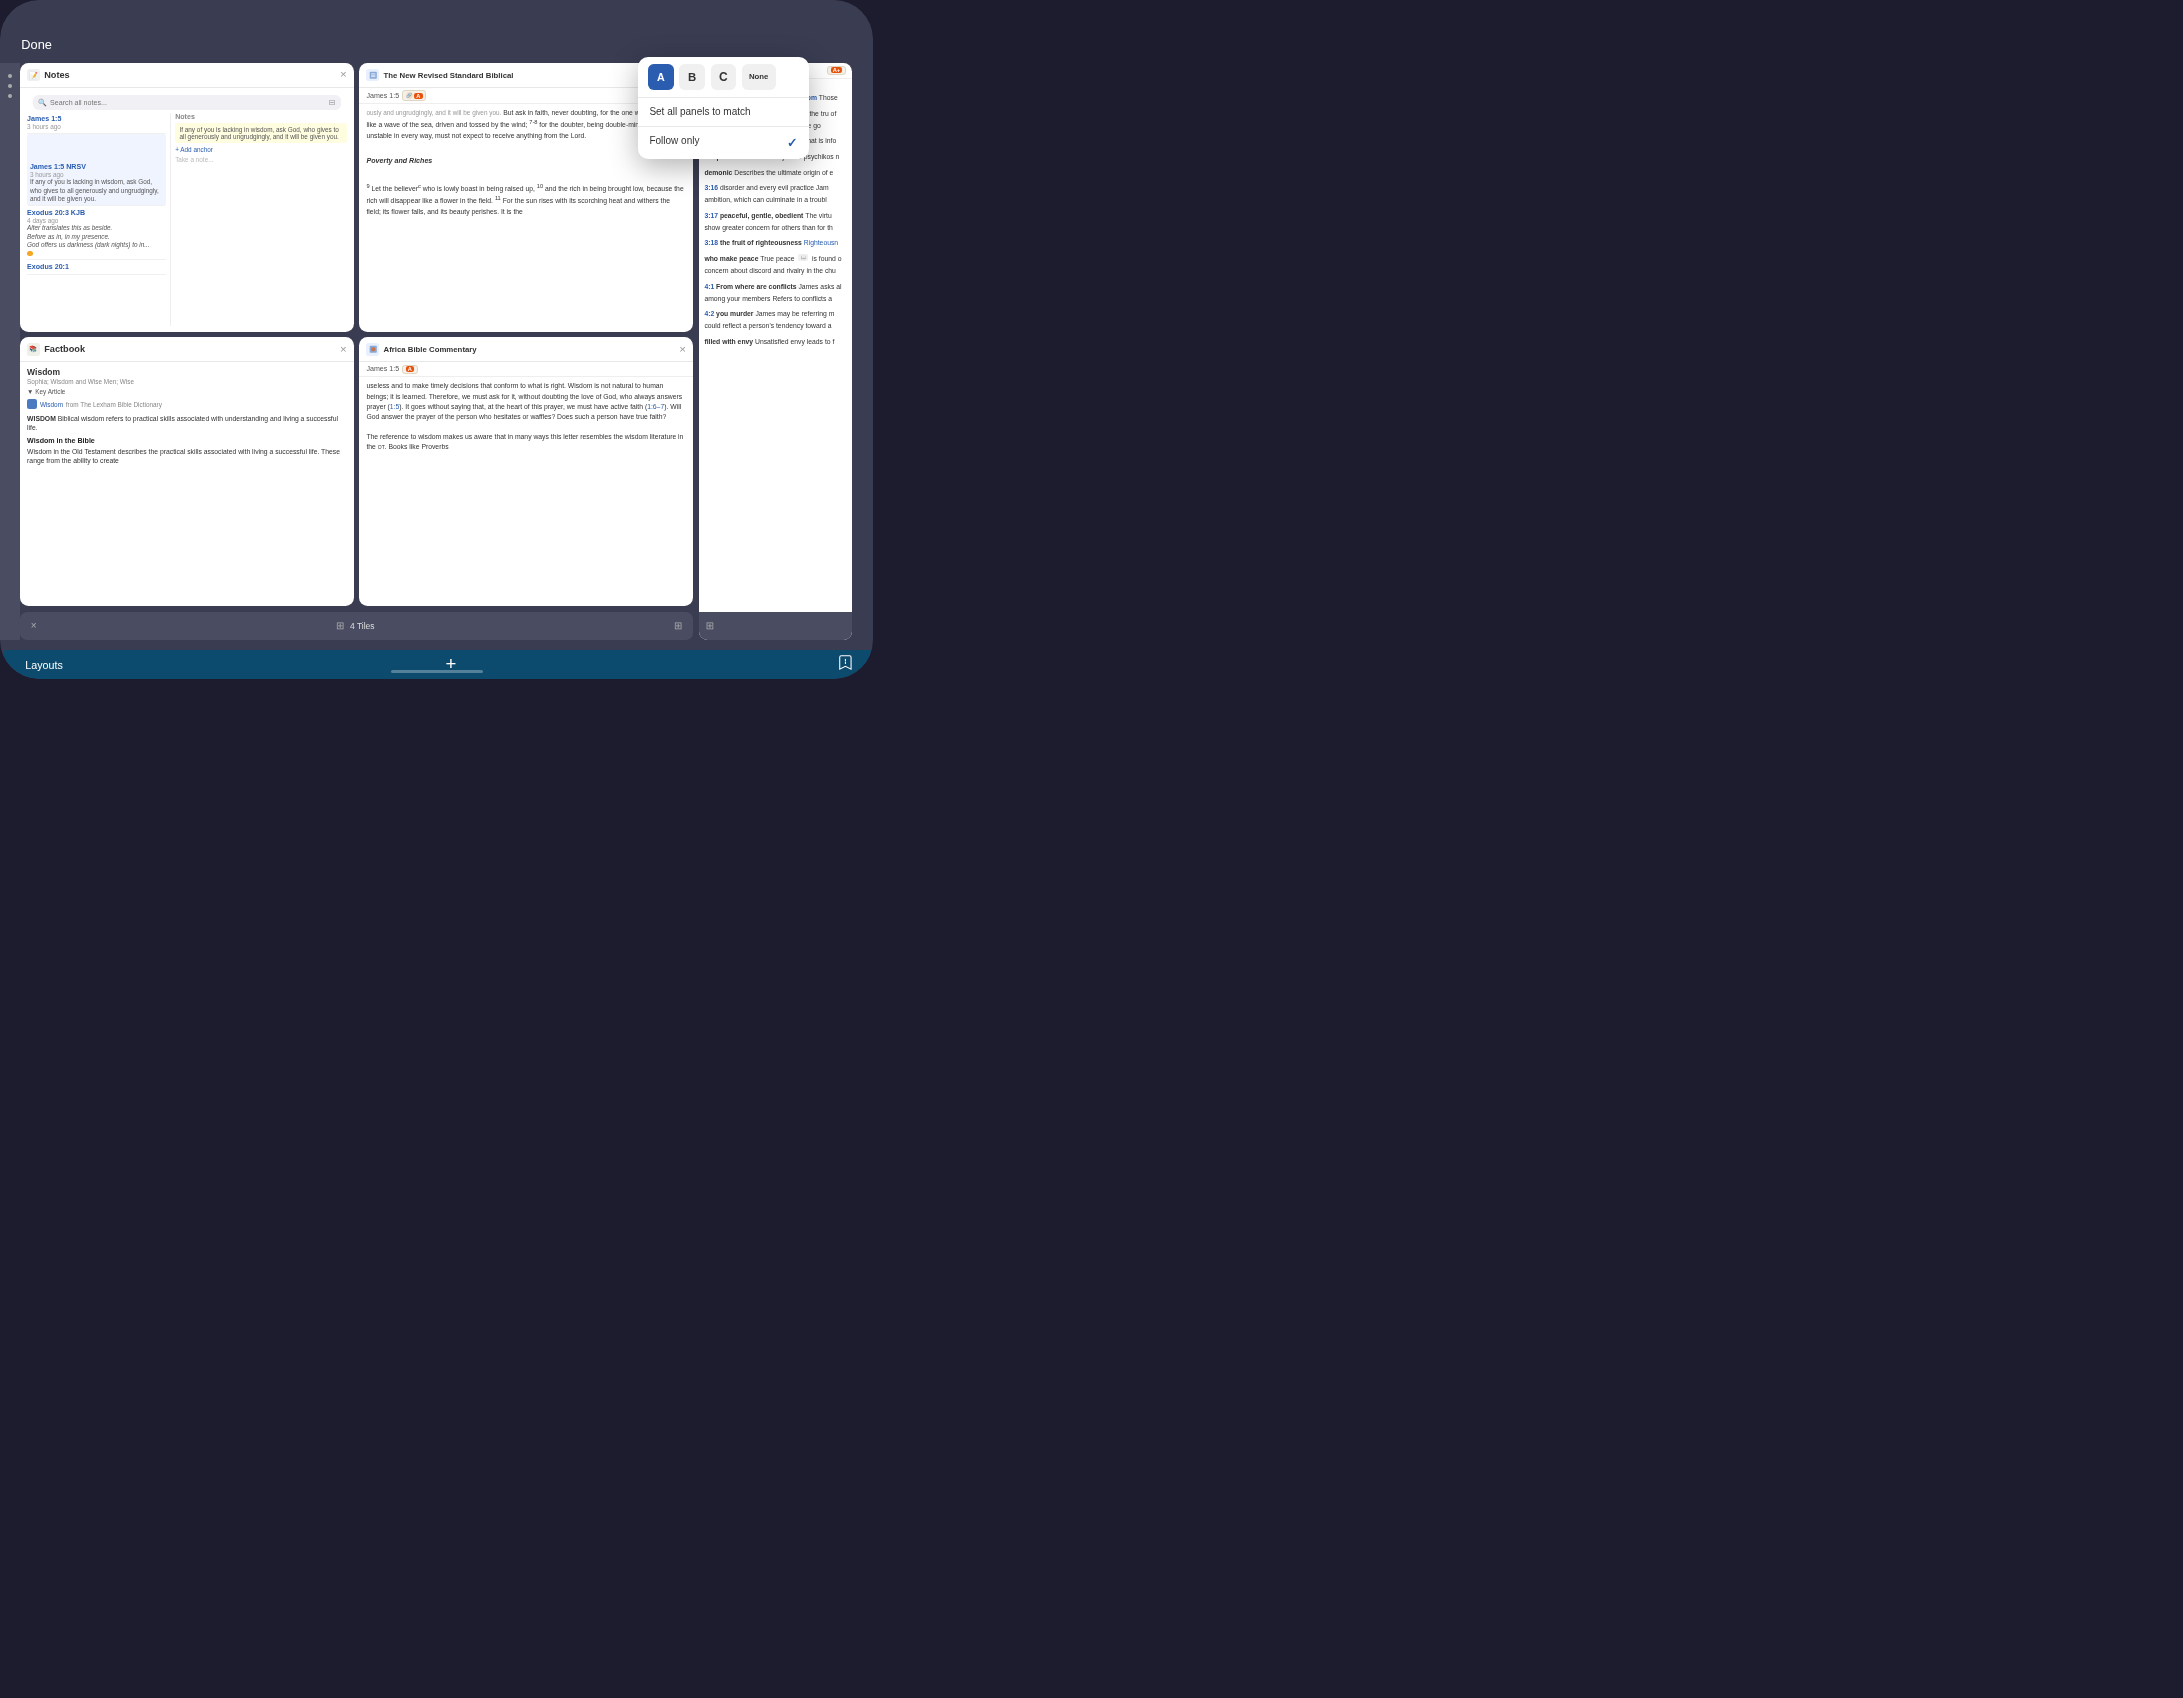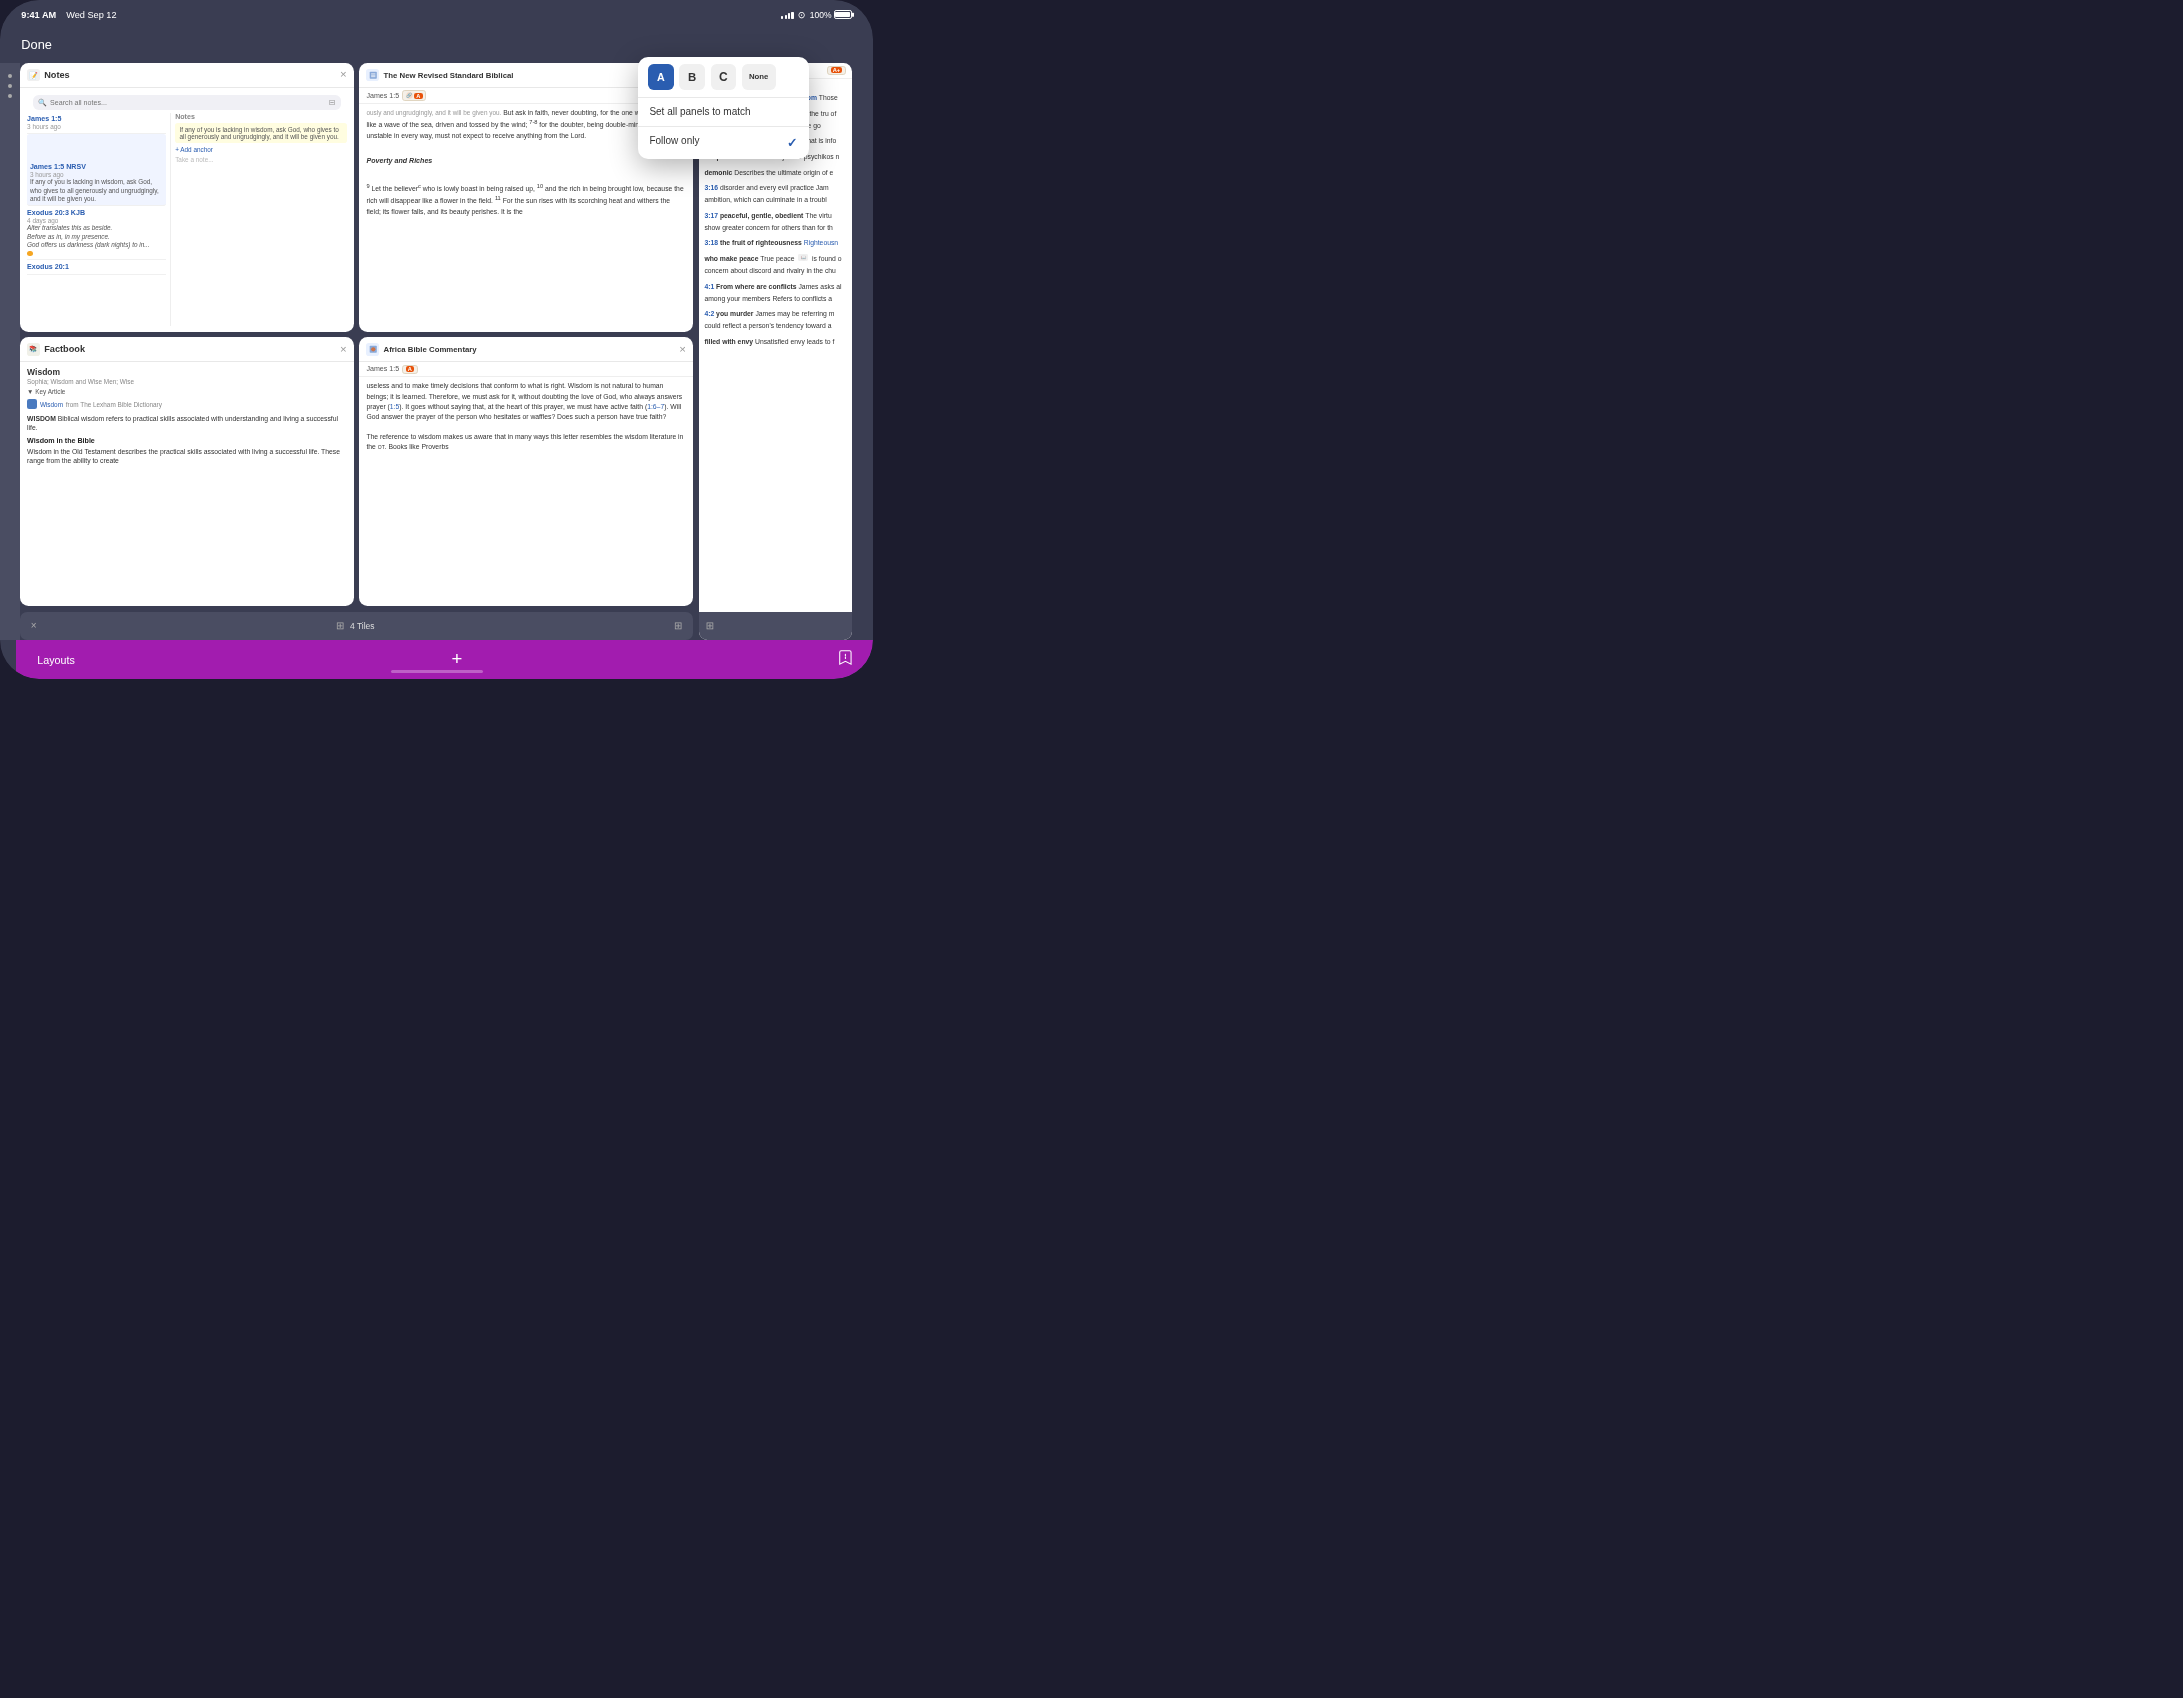--- a/index.html
+++ b/index.html
@@ -402,41 +402,20 @@
       background: #aaa;
       border-radius: 50%;
     }
   </style>
 </head>
 <body>
 
 <div class="device-frame">
   <div class="screen">
 
-    <div class="status-bar">
-      <div style="display:flex;align-items:center;gap:4.3px">
-        <span class="status-time">9:41 AM</span>
-        <span class="status-date">Wed Sep 12</span>
-      </div>
-      <div class="status-right">
-        <div class="signal-bars">
-          <span style="height:2.8px"></span>
-          <span style="height:4.3px"></span>
-          <span style="height:5.7px"></span>
-          <span style="height:7.1px"></span>
-        </div>
-        <span class="wifi-icon">⊙</span>
-        <div class="battery-container">
-          <span class="battery-text">100%</span>
-          <div class="battery-icon">
-            <div class="battery-fill"></div>
-          </div>
-        </div>
-      </div>
-    </div>
 
     <div class="top-bar">
       <button class="done-button">Done</button>
     </div>
 
     <div class="side-control">
       <div class="side-dot"></div>
       <div class="side-dot"></div>
       <div class="side-dot"></div>
     </div>
@@ -689,21 +668,21 @@
 
         </div>
 
         <div style="height:28.4px;background:#4a4d62;display:flex;align-items:center;justify-content:flex-start;padding:0 7.1px;">
           <span style="color:#aaa;font-size:10px;">⊞</span>
         </div>
       </div>
 
     </div>
 
-    <div style="position:absolute;bottom:0;left:16px;right:0;height:39px;background:#a21caf;display:flex;align-items:center;justify-content:space-between;padding:0 21.3px;">
+    <div style="position:absolute;bottom:0;left:4px;right:0;height:29px;background:#0c4a6e;display:flex;align-items:center;justify-content:space-between;padding:0 21.3px;">
       <span style="color:white;font-size:10.7px;">Layouts</span>
       <button style="color:white;font-size:18.5px;background:none;border:none;cursor:pointer;line-height:1;">+</button>
       <button style="color:white;font-size:12.8px;background:none;border:none;cursor:pointer;">
         <svg width="12.8" height="15.6" viewBox="0 0 18 22" fill="none">
           <path d="M3 1h12a2 2 0 012 2v17l-8-4-8 4V3a2 2 0 012-2z" stroke="white" stroke-width="1.5" fill="none"></path>
           <path d="M9 6v2M9 10v2" stroke="white" stroke-width="1.5" stroke-linecap="round"></path>
         </svg>
       </button>
     </div>
 

